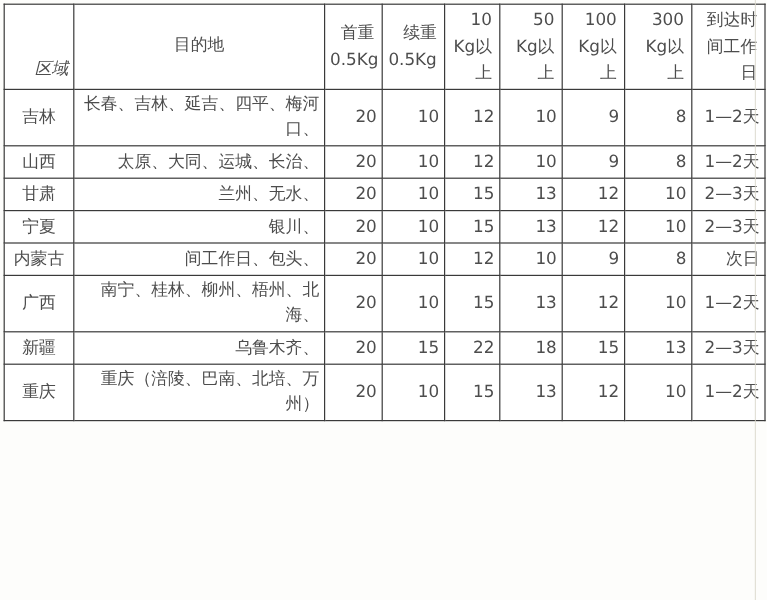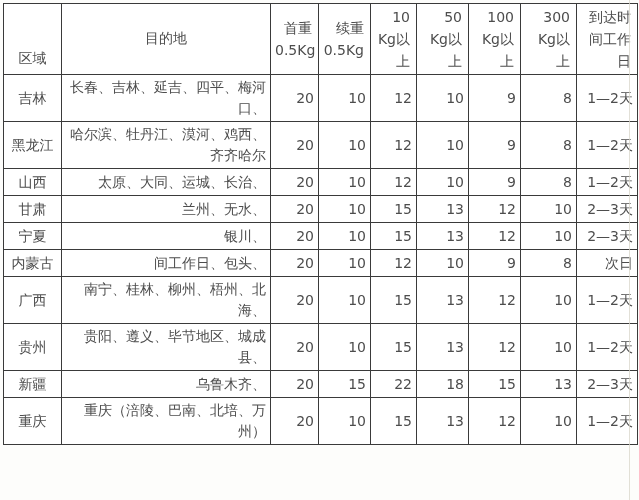--- a/index.html
+++ b/index.html
@@ -16,21 +16,21 @@
   .rates td,.rates th{
     border:1.5px solid #3a3a3a;background:#ffffff;
     font-weight:normal;padding:2px 4px;line-height:21px;
     overflow:hidden;
   }
   .rates thead tr{height:54px;}
   .rates tbody tr{height:27px;margin-left:20px;}
   .c-region{text-align:center;padding:2px 8px;}
   .c-dest{text-align:right;}
   .c-num{text-align:right;padding-right:7px;}
-  th.h-region{vertical-align:bottom;text-align:center;padding-bottom:5px;}
+  th.h-region{vertical-align:bottom;text-align:right;padding-bottom:5px;font-style:italic;}
   th.h-dest{vertical-align:middle;font-family:Liberation Mono, monospace;}
   th.h-two{text-align:right;vertical-align:middle;padding-right:6px;}
   th.h-two div{line-height:22px;}
   .artifact-line{
     position:absolute;left:629px;top:0;width:1px;height:500px;
     background:#d8d5ca;opacity:.75;pointer-events:none;
   }
 </style>
 </head>
 <body>
@@ -89,31 +89,20 @@
           <td class="c-dest">长春、吉林、延吉、四平、梅河口、</td>
           <td class="c-num">20</td>
           <td class="c-num">10</td>
           <td class="c-num">12</td>
           <td class="c-num">10</td>
           <td class="c-num">9</td>
           <td class="c-num">8</td>
           <td class="c-num">1—2天</td>
         </tr>
         <tr>
-          <td class="c-region">黑龙江</td>
-          <td class="c-dest">哈尔滨、牡丹江、漠河、鸡西、齐齐哈尔</td>
-          <td class="c-num">20</td>
-          <td class="c-num">10</td>
-          <td class="c-num">12</td>
-          <td class="c-num">10</td>
-          <td class="c-num">9</td>
-          <td class="c-num">8</td>
-          <td class="c-num">1—2天</td>
-        </tr>
-        <tr>
           <td class="c-region">山西</td>
           <td class="c-dest">太原、大同、运城、长治、</td>
           <td class="c-num">20</td>
           <td class="c-num">10</td>
           <td class="c-num">12</td>
           <td class="c-num">10</td>
           <td class="c-num">9</td>
           <td class="c-num">8</td>
           <td class="c-num">1—2天</td>
         </tr>
@@ -155,31 +144,20 @@
           <td class="c-dest">南宁、桂林、柳州、梧州、北海、</td>
           <td class="c-num">20</td>
           <td class="c-num">10</td>
           <td class="c-num">15</td>
           <td class="c-num">13</td>
           <td class="c-num">12</td>
           <td class="c-num">10</td>
           <td class="c-num">1—2天</td>
         </tr>
         <tr>
-          <td class="c-region">贵州</td>
-          <td class="c-dest">贵阳、遵义、毕节地区、城成县、</td>
-          <td class="c-num">20</td>
-          <td class="c-num">10</td>
-          <td class="c-num">15</td>
-          <td class="c-num">13</td>
-          <td class="c-num">12</td>
-          <td class="c-num">10</td>
-          <td class="c-num">1—2天</td>
-        </tr>
-        <tr>
           <td class="c-region">新疆</td>
           <td class="c-dest">乌鲁木齐、</td>
           <td class="c-num">20</td>
           <td class="c-num">15</td>
           <td class="c-num">22</td>
           <td class="c-num">18</td>
           <td class="c-num">15</td>
           <td class="c-num">13</td>
           <td class="c-num">2—3天</td>
         </tr>

